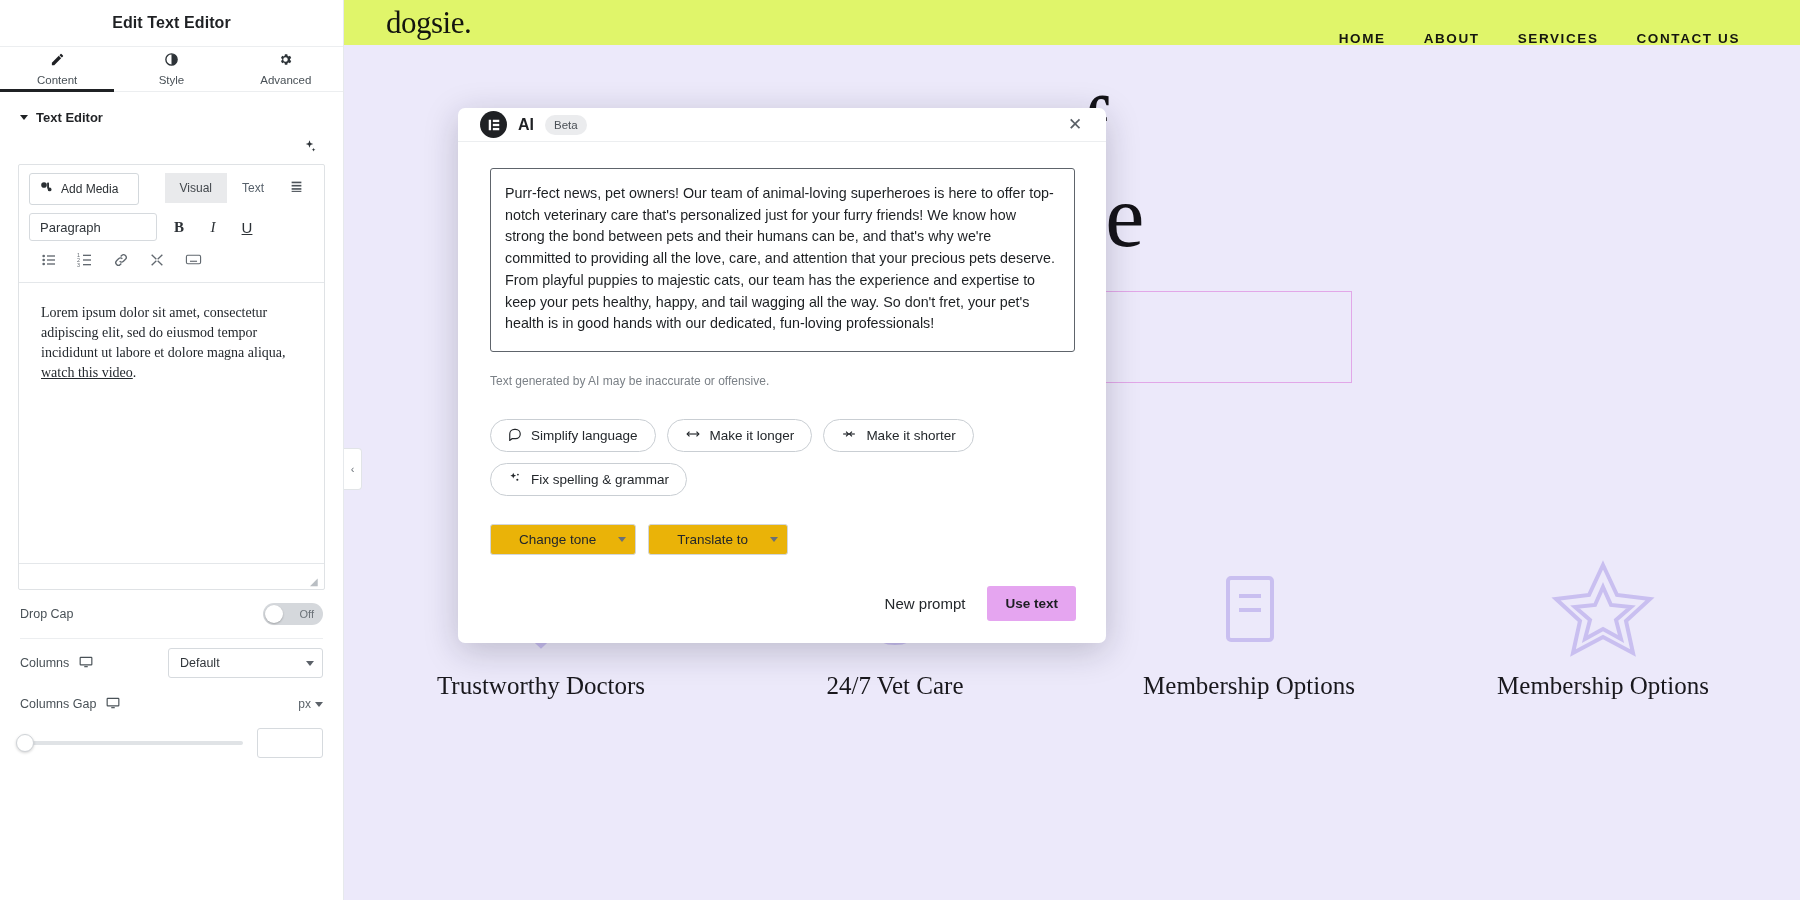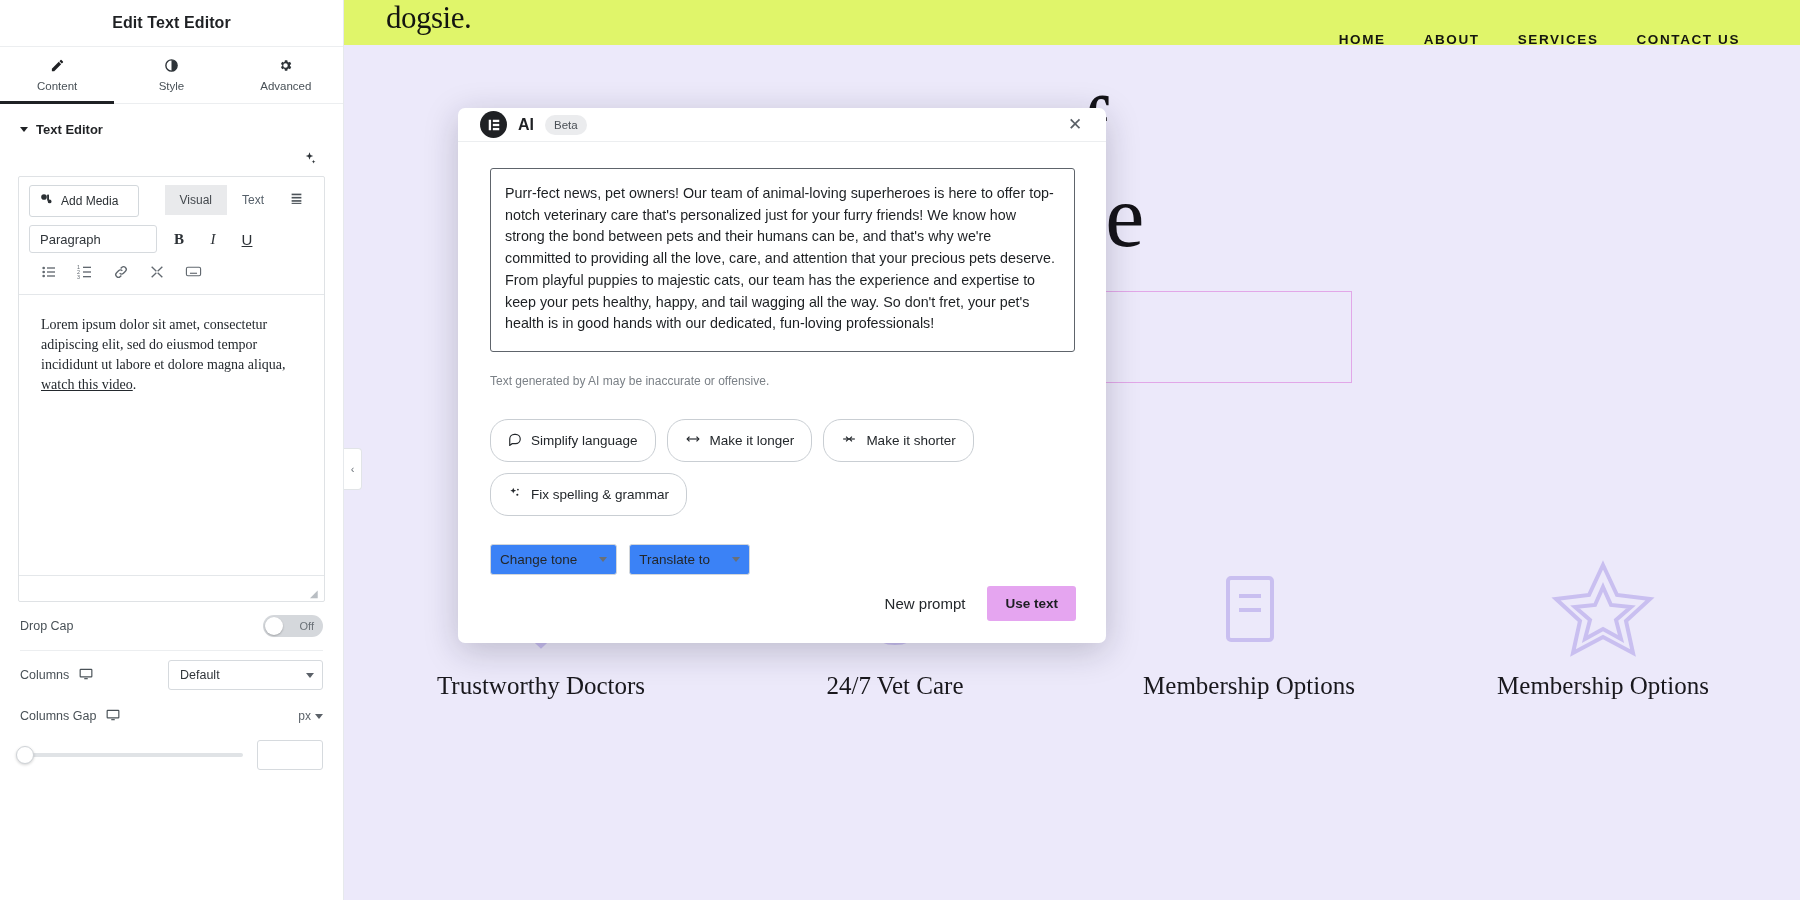--- a/index.html
+++ b/index.html
@@ -19,21 +19,21 @@
     border-right: 1px solid #e6e9ec;
     z-index: 40;
   }
   .sb-title {
     height: 46px; line-height: 46px;
     text-align: center;
     font-size: 16px; font-weight: bold; color: #1f2124;
     letter-spacing: .1px;
   }
   .sb-tabs {
-    display: flex; height: 58px;
+    display: flex; height: 46px;
     border-top: 1px solid #eceef0;
     border-bottom: 1px solid #eceef0;
   }
   .sb-tab {
     flex: 1; display: flex; flex-direction: column;
     align-items: center; justify-content: center;
     gap: 7px; cursor: pointer; position: relative;
     color: #495157;
   }
   .sb-tab .tlabel { font-size: 11.5px; color: #495157; }
@@ -183,21 +183,21 @@
 
   
   .canvas {
     position: absolute; left: 344px; top: 0;
     width: 1456px; height: 900px;
     background: #ece9fa;
     overflow: hidden;
   }
   .site-header {
     height: 45px; background: #e0f56a;
-    display: flex; align-items: flex-start; justify-content: space-between;
+    display: flex; align-items: center; justify-content: space-between;
     padding: 0 60px 0 42px;
   }
   .logo {
     font-family: "Liberation Serif", serif;
     font-size: 31px; font-weight: normal; color: #13140f; letter-spacing: -.5px;
   }
   .nav { display: flex; gap: 38px; }
   .nav a {
     font-size: 13.5px; font-weight: bold; letter-spacing: 1.6px;
     color: #15160f; text-decoration: none; cursor: pointer; margin-top: 32px;
@@ -264,29 +264,29 @@
     font-size: 14.3px; line-height: 1.52; color: #1d2023;
     min-height: 168px;
   }
   .disclaimer {
     font-size: 12px; color: #7b8187; margin-top: 22px;
   }
   .pills { margin-top: 31px; display: flex; flex-wrap: wrap; gap: 11px; }
   .pill {
     display: inline-flex; align-items: center; gap: 9px;
     border: 1px solid #c9ced3; border-radius: 18px;
-    height: 43px; padding: 0 17px;
+    height: 33px; padding: 0 17px;
     font-size: 13.5px; color: #23272b; background: #fff; cursor: pointer;
   }
   .selects { margin-top: 28px; display: flex; gap: 12px; }
   .msel {
     height: 31px; border: 1px solid #d2d6da; border-radius: 3px;
     display: flex; align-items: center; justify-content: flex-start;
-    padding: 0 9px 0 9px; font-size: 13.5px; color: #23272b;
-    background: #3b82f6; cursor: pointer;
+    padding: 0 9px 0 28px; font-size: 13.5px; color: #23272b;
+    background: #eab308; cursor: pointer;
   }
   .msel .cdown {
     width: 0; height: 0; margin-left: 22px;
     border-left: 4.5px solid transparent;
     border-right: 4.5px solid transparent;
     border-top: 5.5px solid #6a7077;
   }
   .modal-foot {
     position: absolute; right: 30px; bottom: 22px;
     display: flex; align-items: center; gap: 22px;

